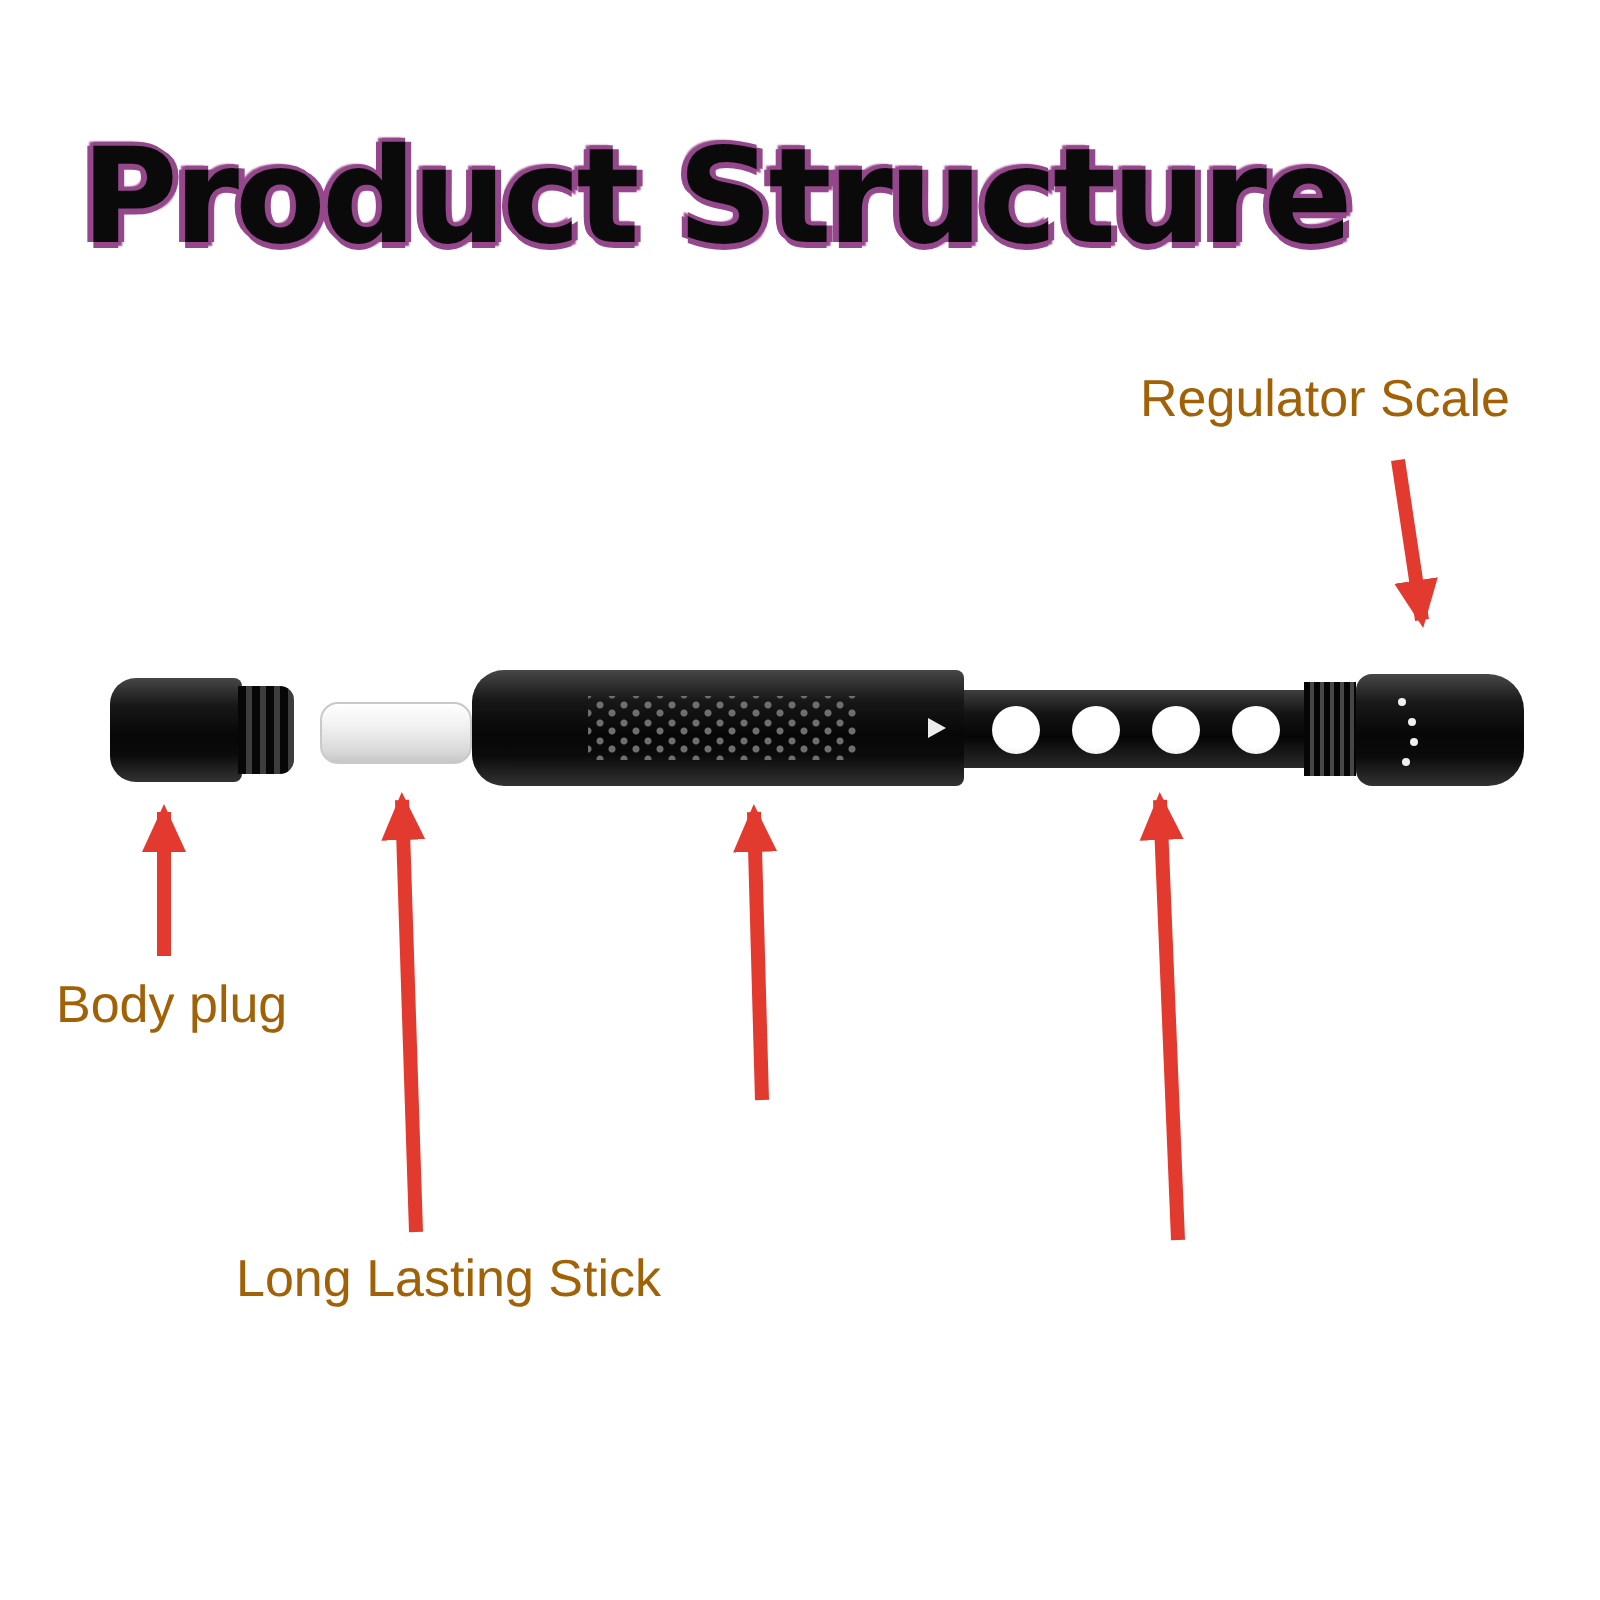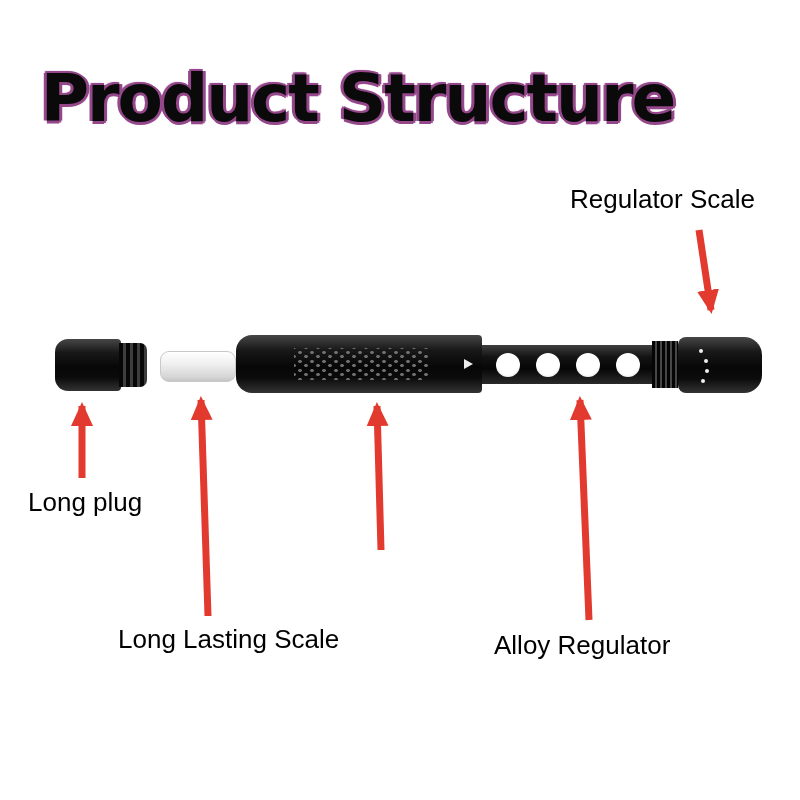--- a/index.html
+++ b/index.html
@@ -26,21 +26,21 @@
        0 -2px 0 var(--title_outline, #94478a),
        0 3px 0 var(--title_outline, #94478a),
       -2px -2px 1px var(--title_outline, #94478a),
        2px 2px 1px var(--title_outline, #94478a);
   }
 
   
   .part-label {
     position: absolute;
     font-size: 26px;
-    color: #000000;
+    color: #a16207;
     white-space: nowrap;
   }
   .lbl-regulator-scale { left: 570px; top: 184px; }
   .lbl-alloy-plug      { left: 28px;  top: 487px; }
   .lbl-long-stick      { left: 118px; top: 624px; }
   .lbl-alloy-body      { left: 314px; top: 559px; }
   .lbl-alloy-regulator { left: 494px; top: 630px; }
 
   
   .metal {
@@ -122,23 +122,22 @@
   .arrow-head-fill { fill: var(--arrow_red, #e23a2e); }
 </style>
 </head>
 <body>
 
 <div id="stage">
 
   <div class="title">Product Structure</div>
 
   <div class="part-label lbl-regulator-scale">Regulator Scale</div>
-  <div class="part-label lbl-alloy-plug">Long plug</div>
-  <div class="part-label lbl-long-stick">Long Lasting Scale</div>
-  <div class="part-label lbl-alloy-regulator">Alloy Regulator</div>
+  <div class="part-label lbl-alloy-plug">Body plug</div>
+  <div class="part-label lbl-long-stick">Long Lasting Stick</div>
 
   <div class="plug">
     <div class="plug-main metal"></div>
     <div class="plug-threads"></div>
   </div>
 
   <div class="stick"></div>
 
   <div class="body-part metal">
     <div class="vents"></div>

